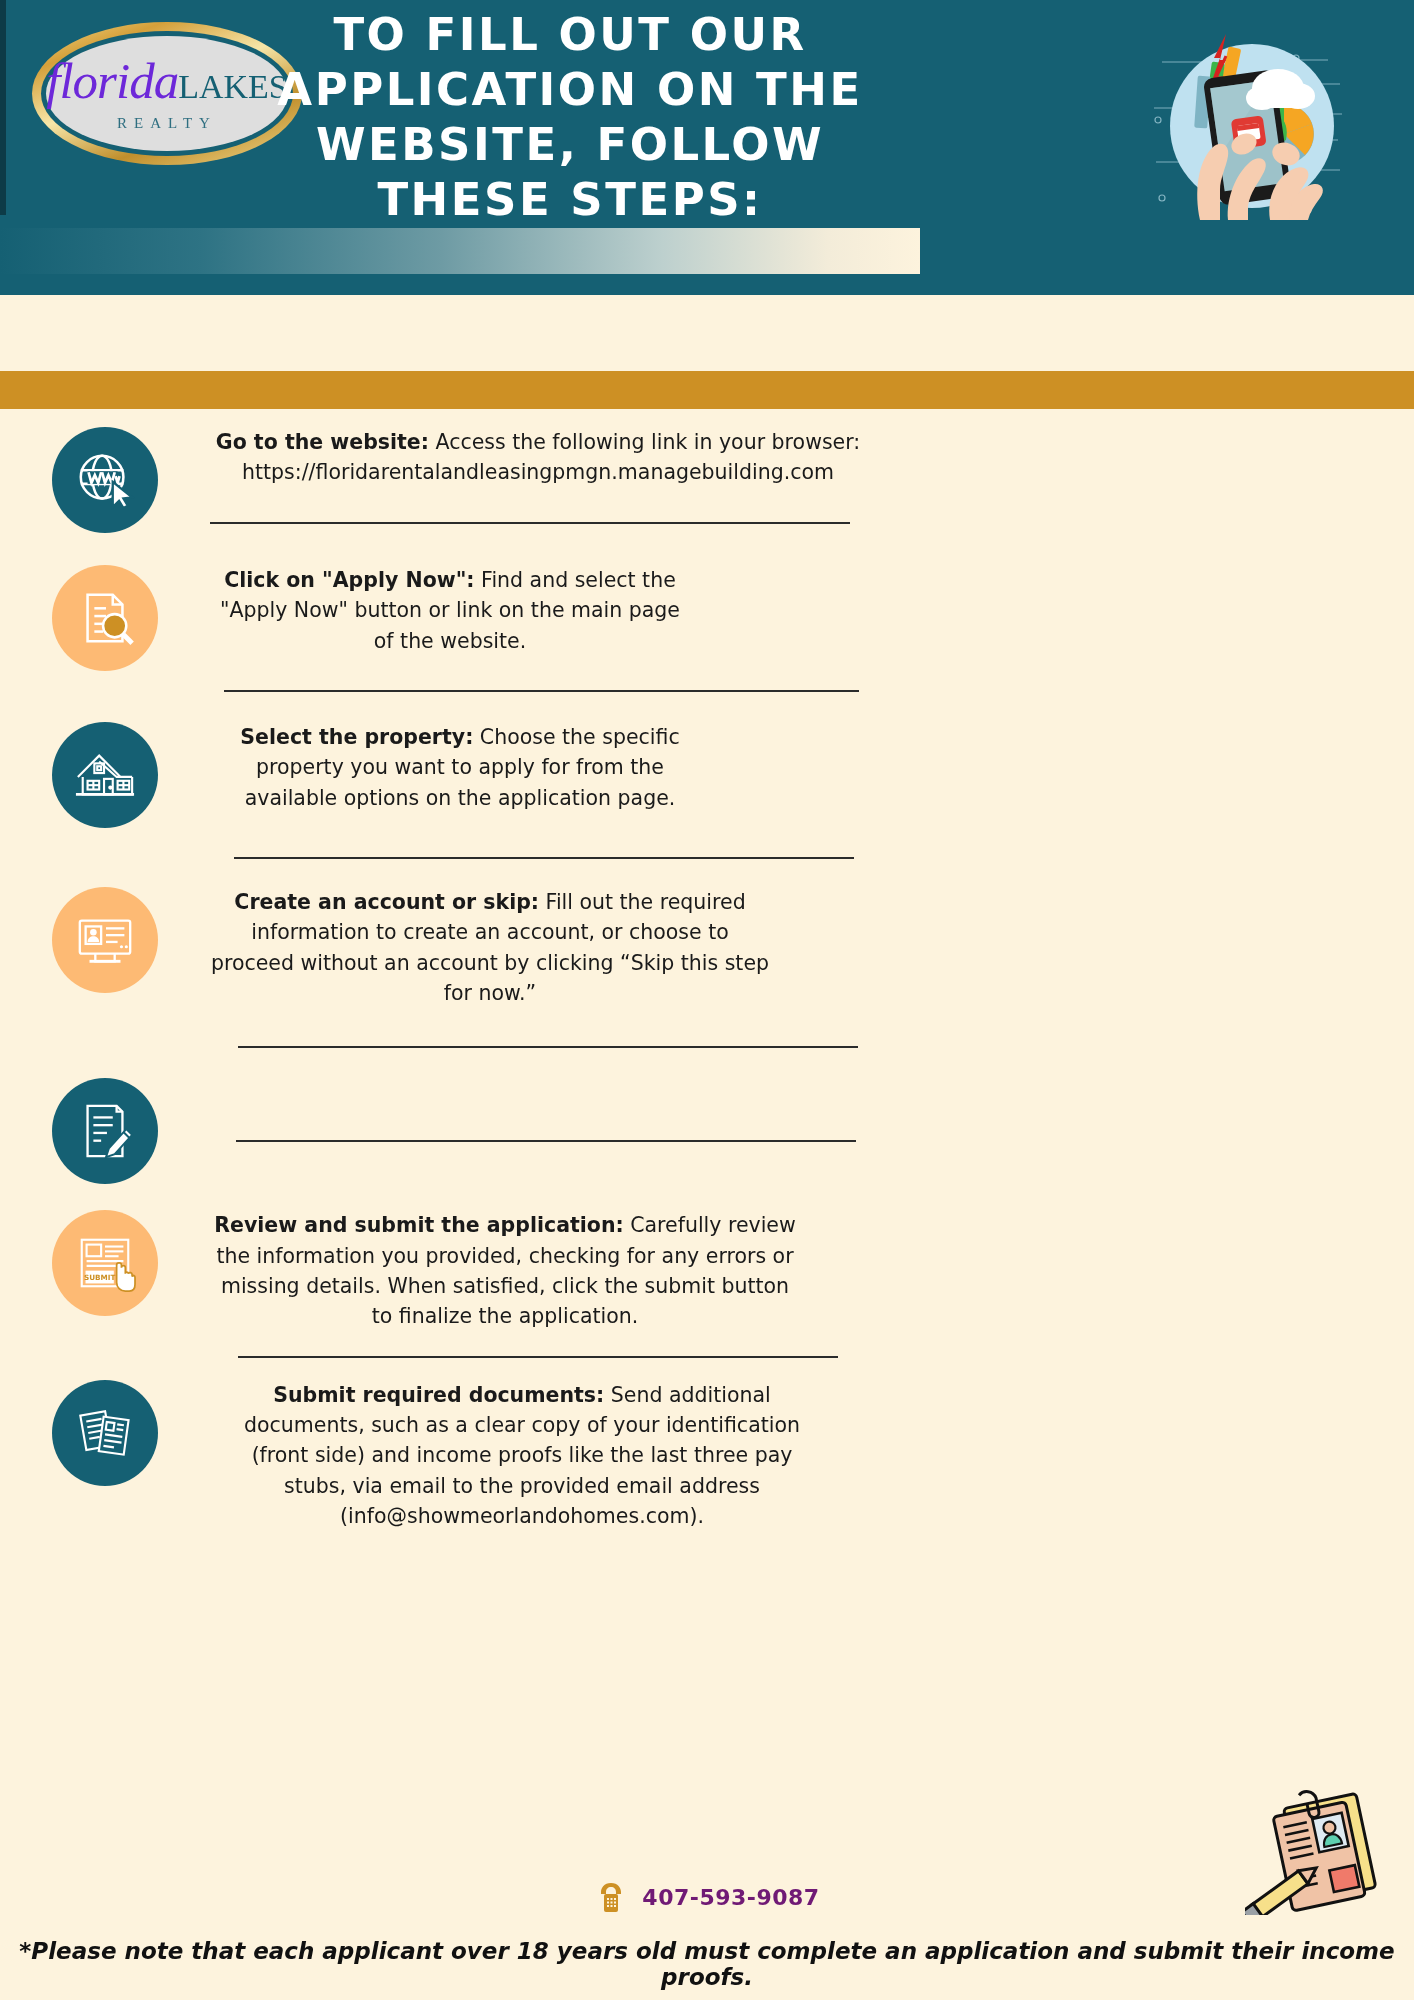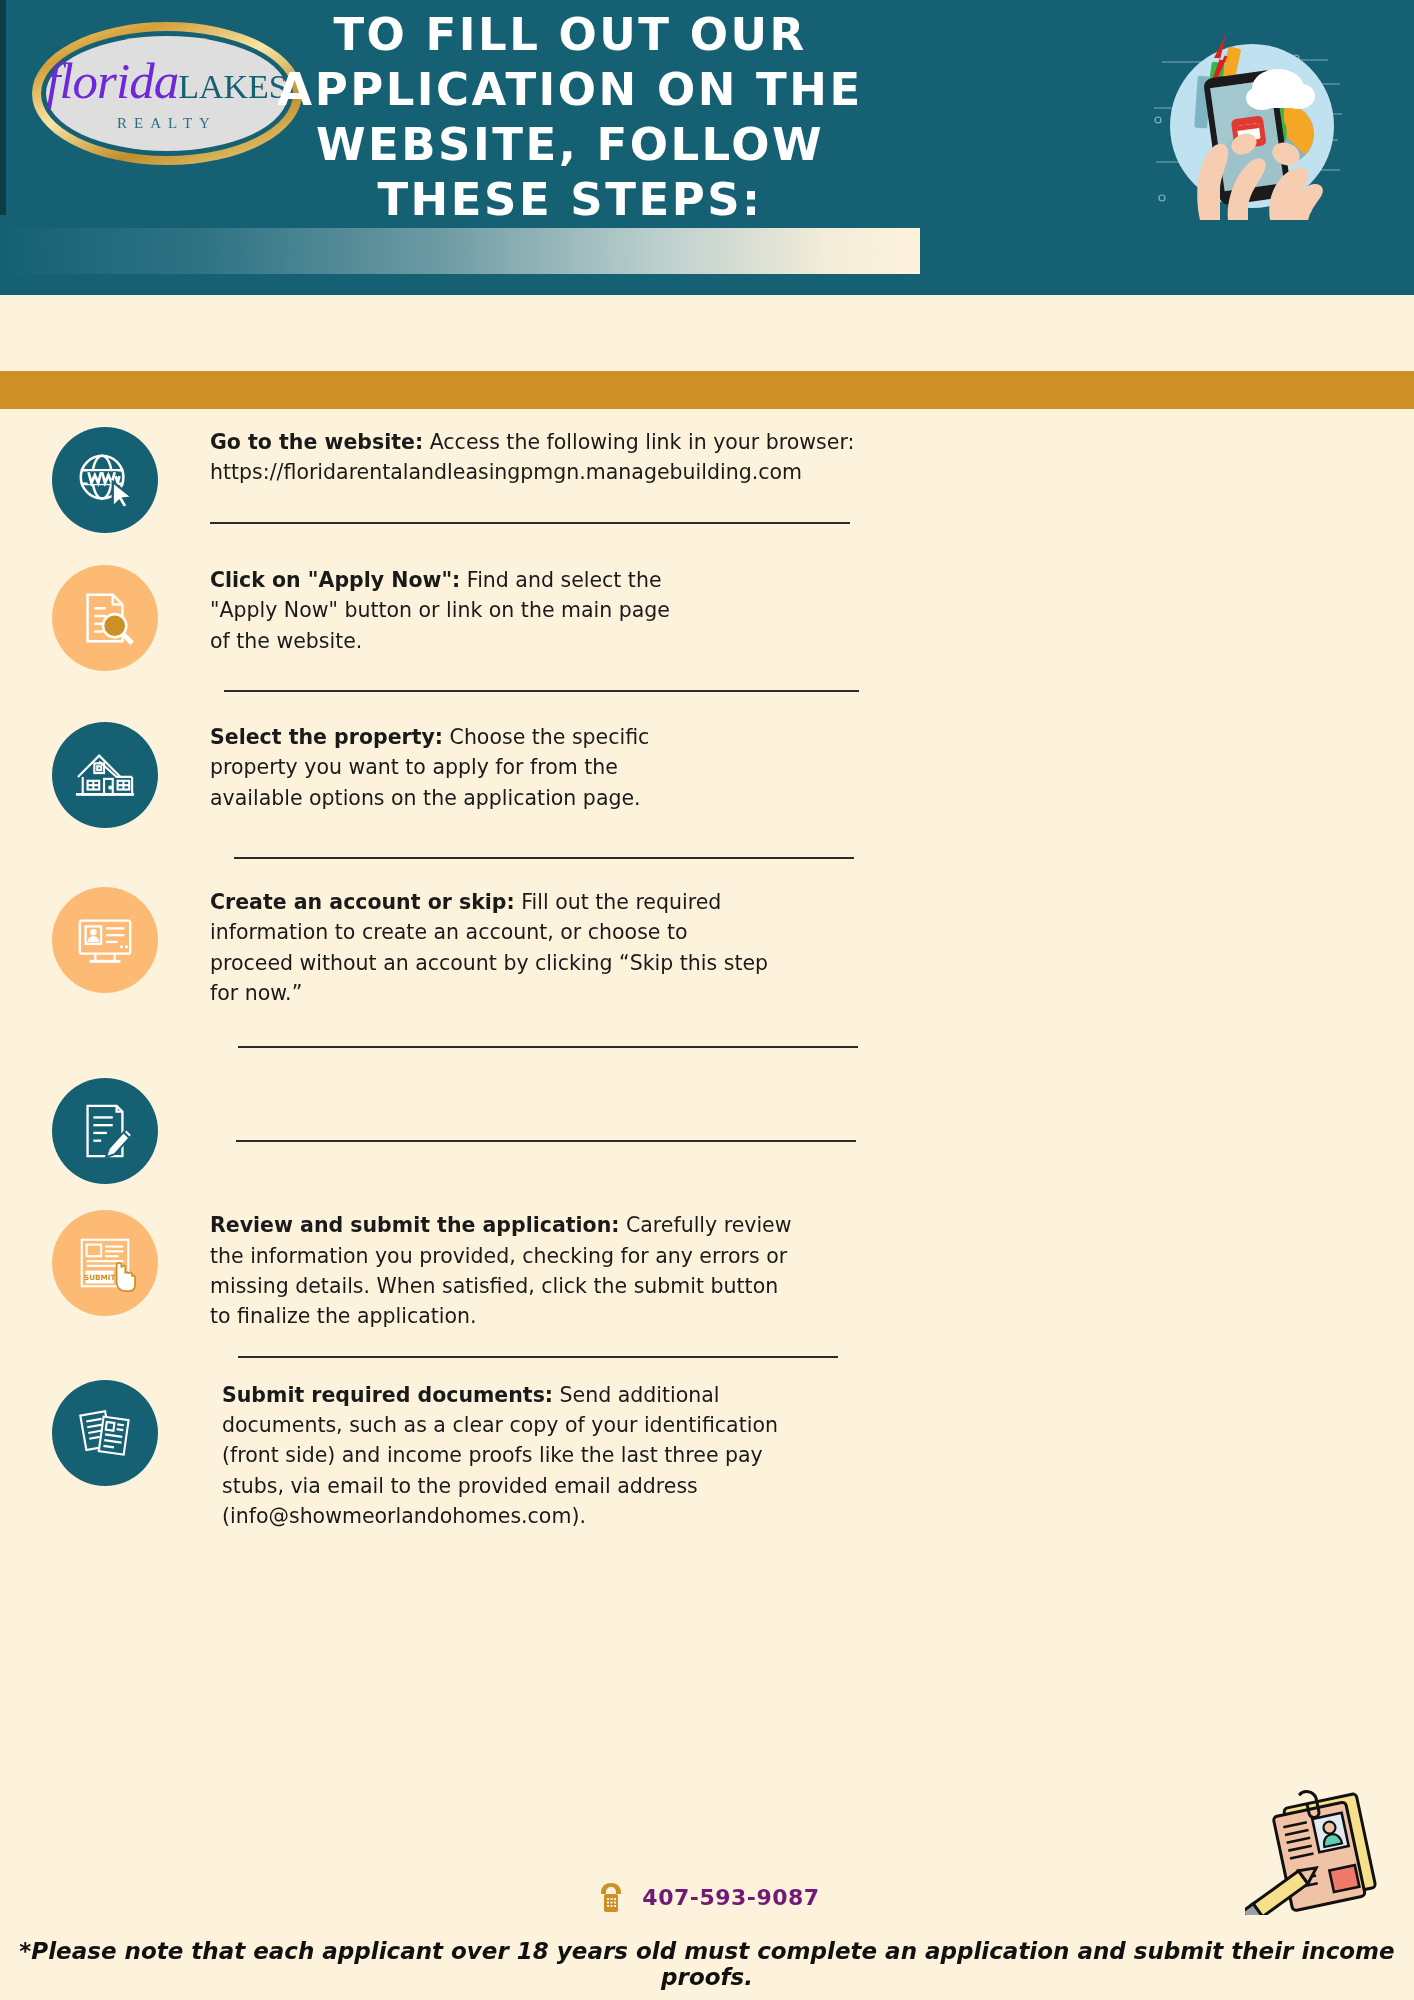--- a/index.html
+++ b/index.html
@@ -75,21 +75,21 @@
   .fade-strip {
     position:absolute; left:0; top:228px; width:920px; height:46px;
     background:linear-gradient(to right,#156073 0%,#2e7384 22%,#6e9ba4 48%,#bdd0ce 72%,#f3ecd9 90%,#fdf3dd 100%);
   }
   .gold-band {
     position:absolute; left:0; top:371px; width:1414px; height:38px;
     background:#cd9024;
   }
 
   
-  .steps { position:absolute; left:0; top:409px; width:1126px; }
+  .steps { position:absolute; left:0; top:409px; width:1126px;text-align:center; }
   .step {
     position:relative;
     display:flex;
     align-items:flex-start;
   }
   .icon-col {
     width:210px;
     flex:0 0 210px;
     display:flex;
     justify-content:center;

